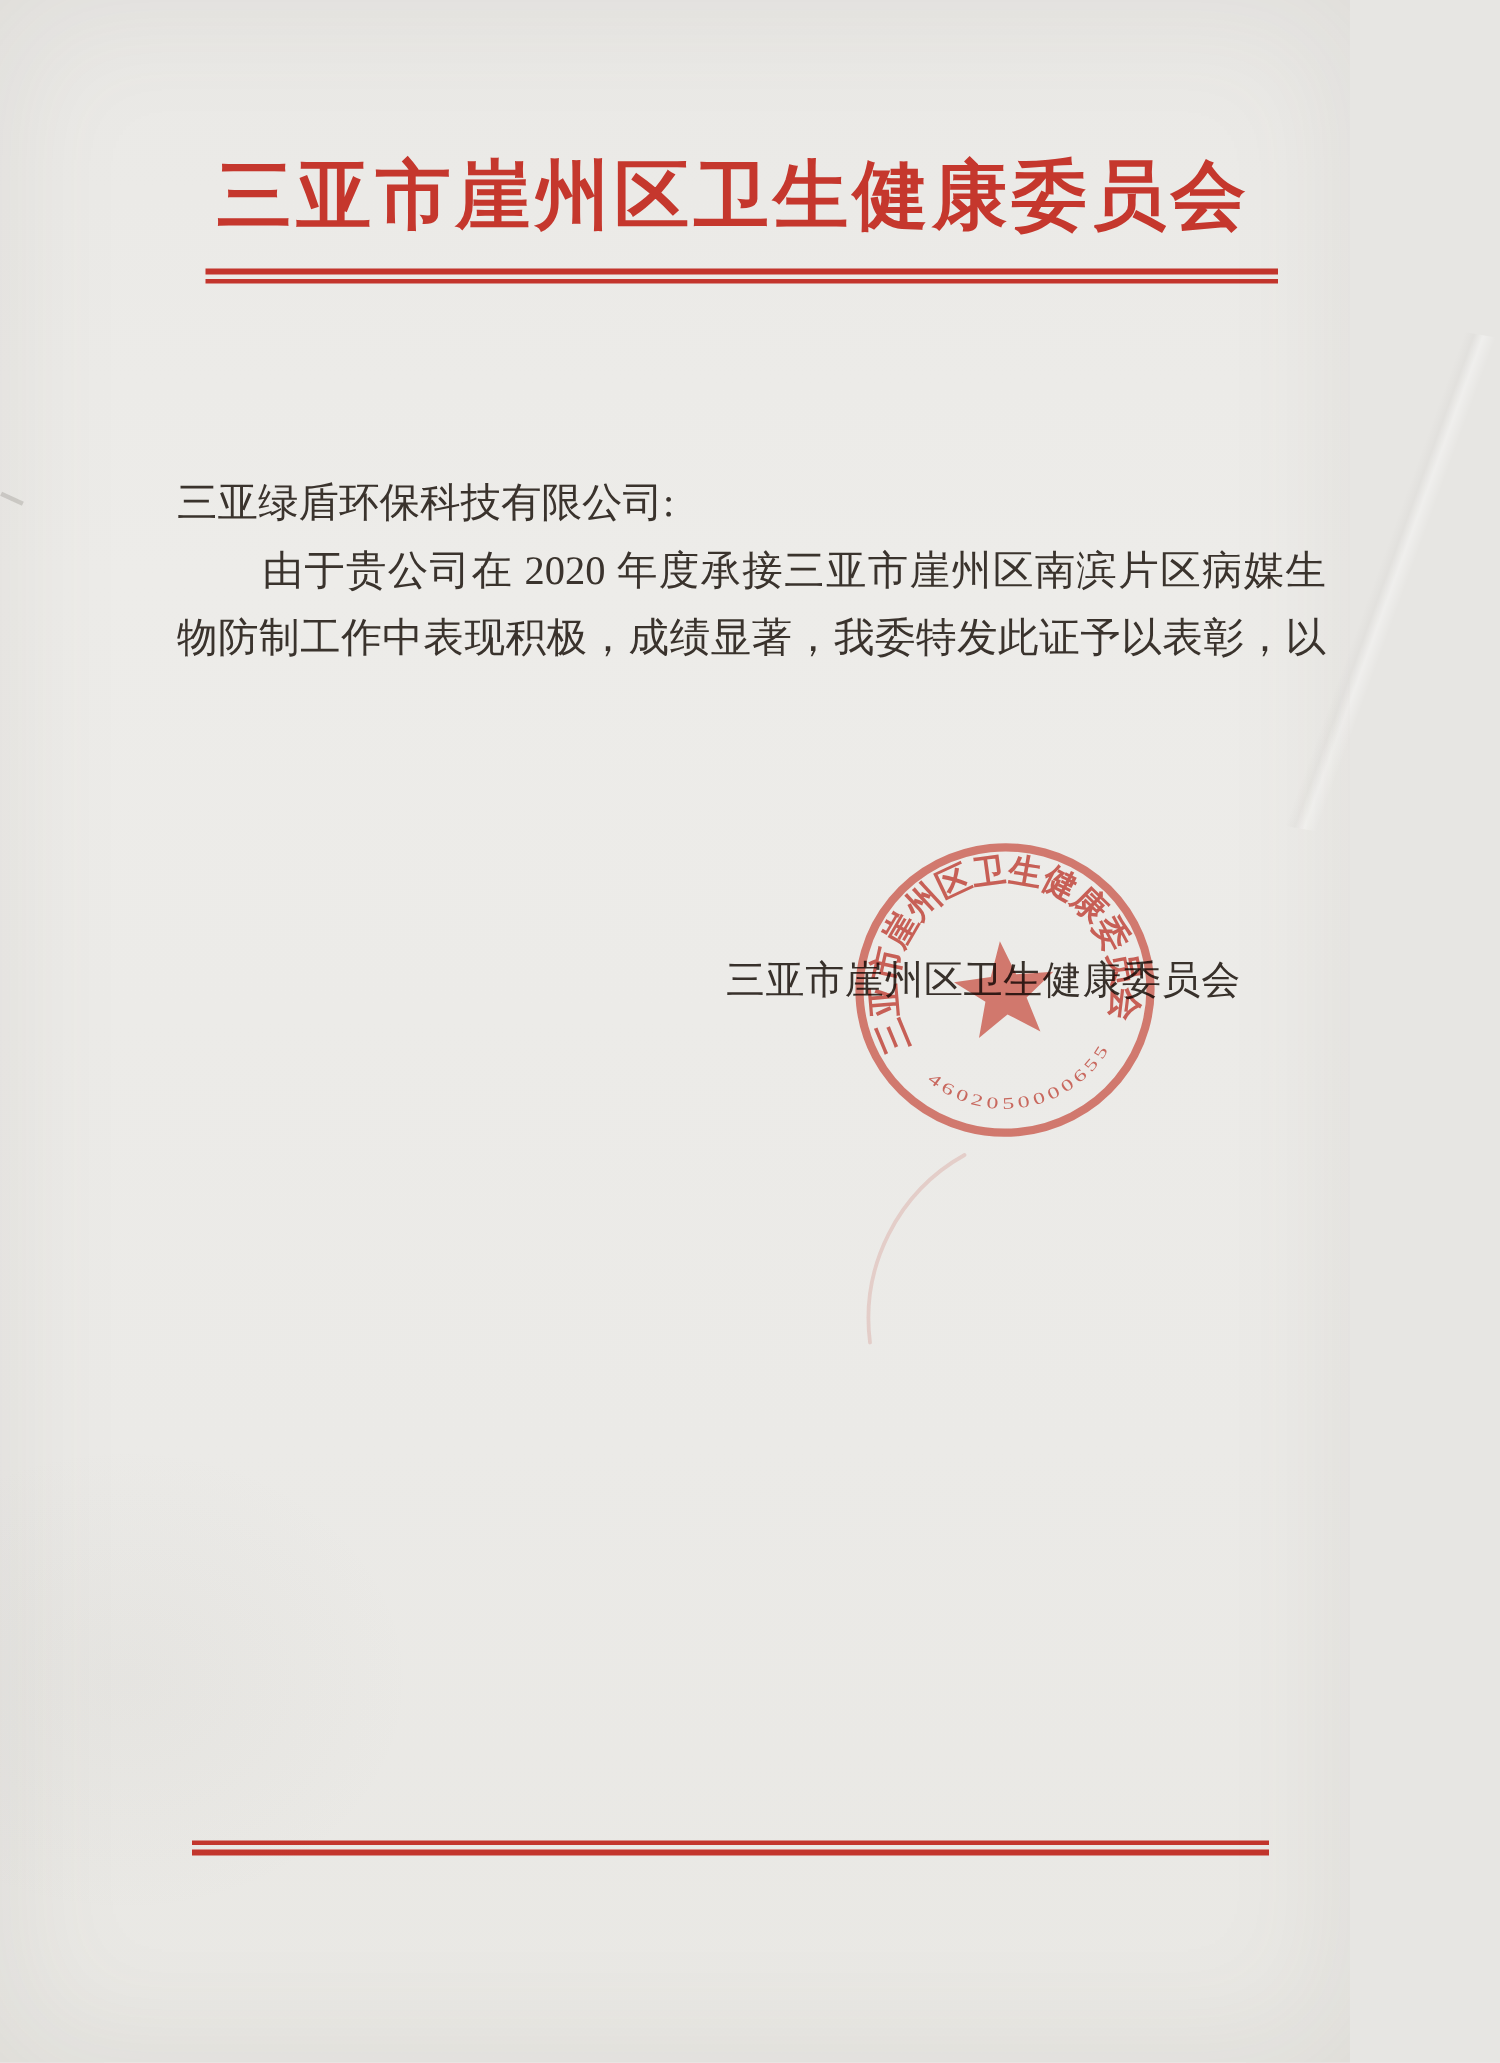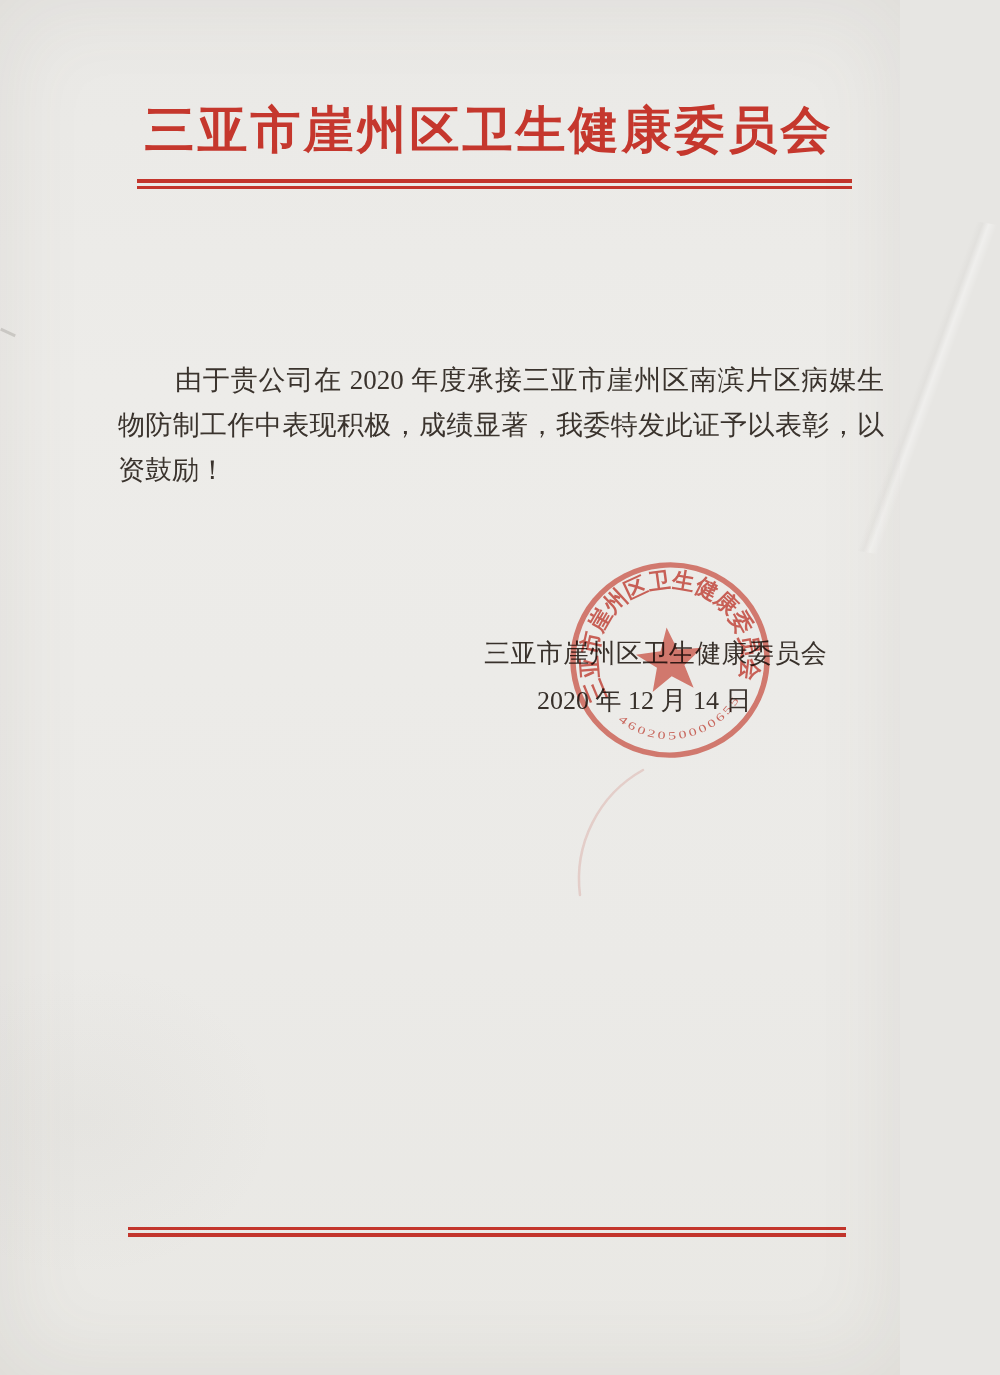--- a/index.html
+++ b/index.html
@@ -143,26 +143,25 @@
 </head>
 <body>
 
 <div class="page">
 
   <div class="letterhead">三亚市崖州区卫生健康委员会</div>
   <div class="rule rule-top-a"></div>
   <div class="rule rule-top-b"></div>
 
 
+  <div class="body-text salutation">三亚绿盾环保科技有限公司:</div>
   <div class="body-text line-justify bl0">由于贵公司在 2020 年度承接三亚市崖州区南滨片区病媒生</div>
   <div class="body-text line-justify bl1">物防制工作中表现积极，成绩显著，我委特发此证予以表彰，以</div>
-  <div class="body-text bl2">资鼓励！</div>
 
   <div class="signature">三亚市崖州区卫生健康委员会</div>
-  <div class="sig-date">2020 年 12 月 14 日</div>
 
   <svg class="seal" width="220" height="210" viewBox="0 0 220 212" preserveAspectRatio="none">
     <defs>
       <path id="sealTopArc" d="M 43.8 136.9 A 73 73 0 1 1 176.2 136.9" fill="none"></path>
       <path id="sealBottomArc" d="M 44.5 151.9 A 80 80 0 0 0 175.5 151.9" fill="none"></path>
     </defs>
     <ellipse cx="110" cy="106" rx="97" ry="96" fill="none" stroke="#d85a4d" stroke-width="5.5" opacity="0.82"></ellipse>
     <polygon points="110,73 118.5,96.3 143.3,97.2 123.8,112.5 130.6,136.3 110,122.5 89.4,136.3 96.2,112.5 76.7,97.2 101.5,96.3" fill="#da5f52" opacity="0.85"></polygon>
     <text font-size="23" fill="#d0493d" opacity="0.9" font-weight="bold">
       <textPath href="#sealTopArc" textLength="288" lengthAdjust="spacingAndGlyphs">三亚市崖州区卫生健康委员会</textPath>

